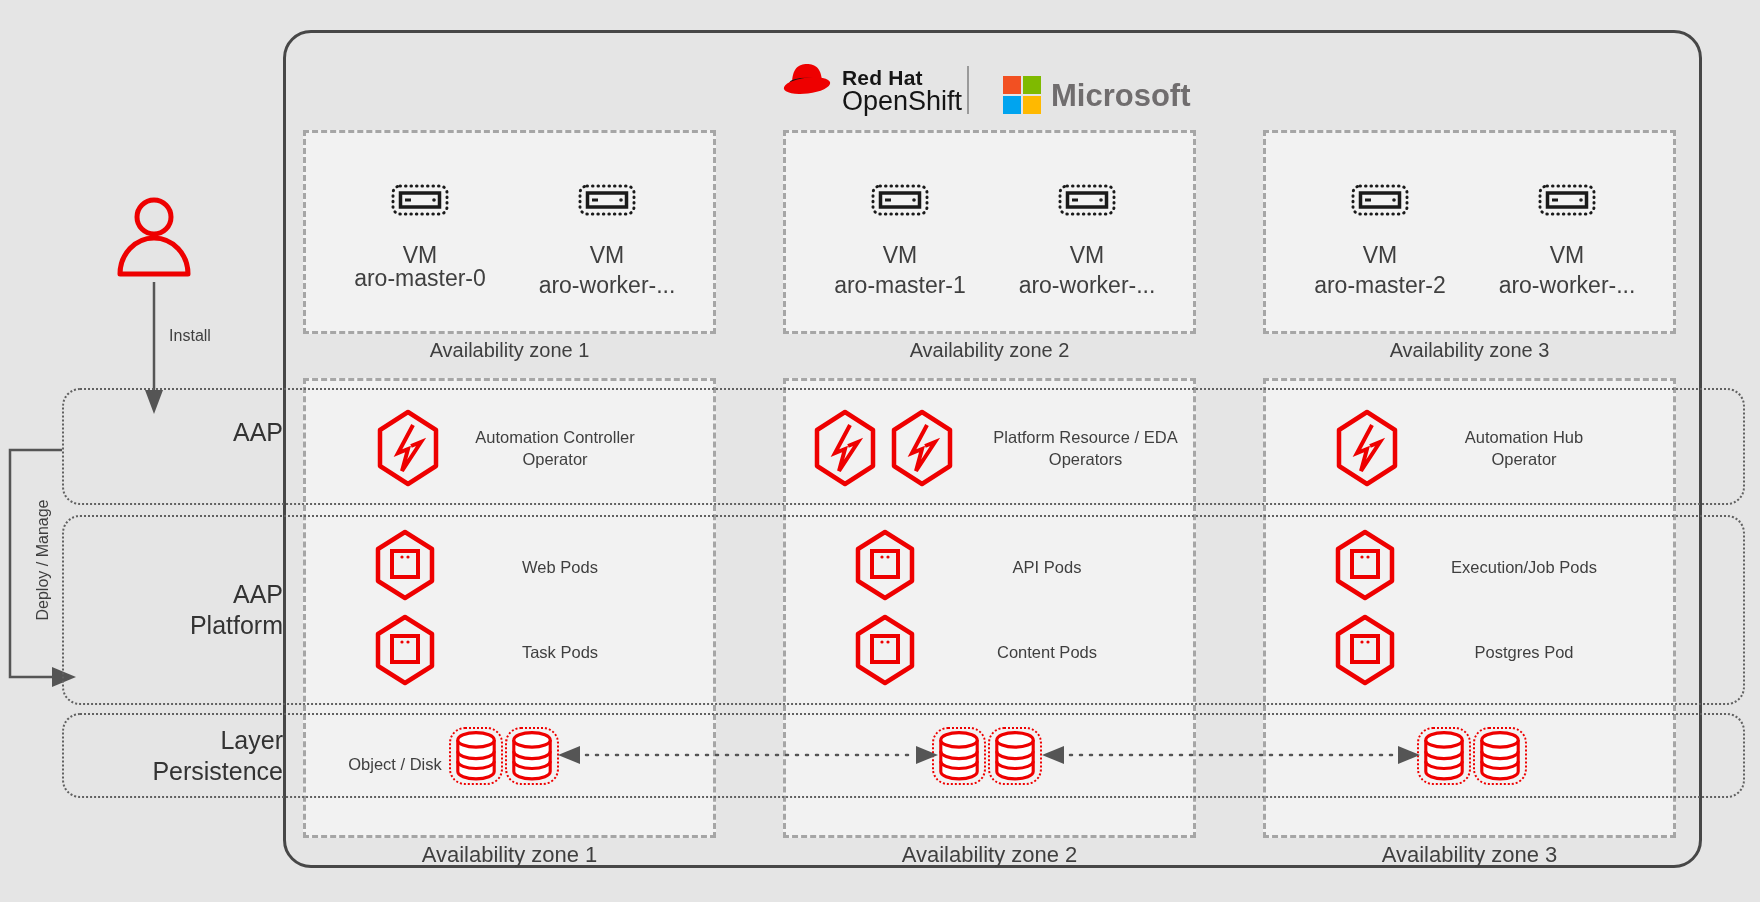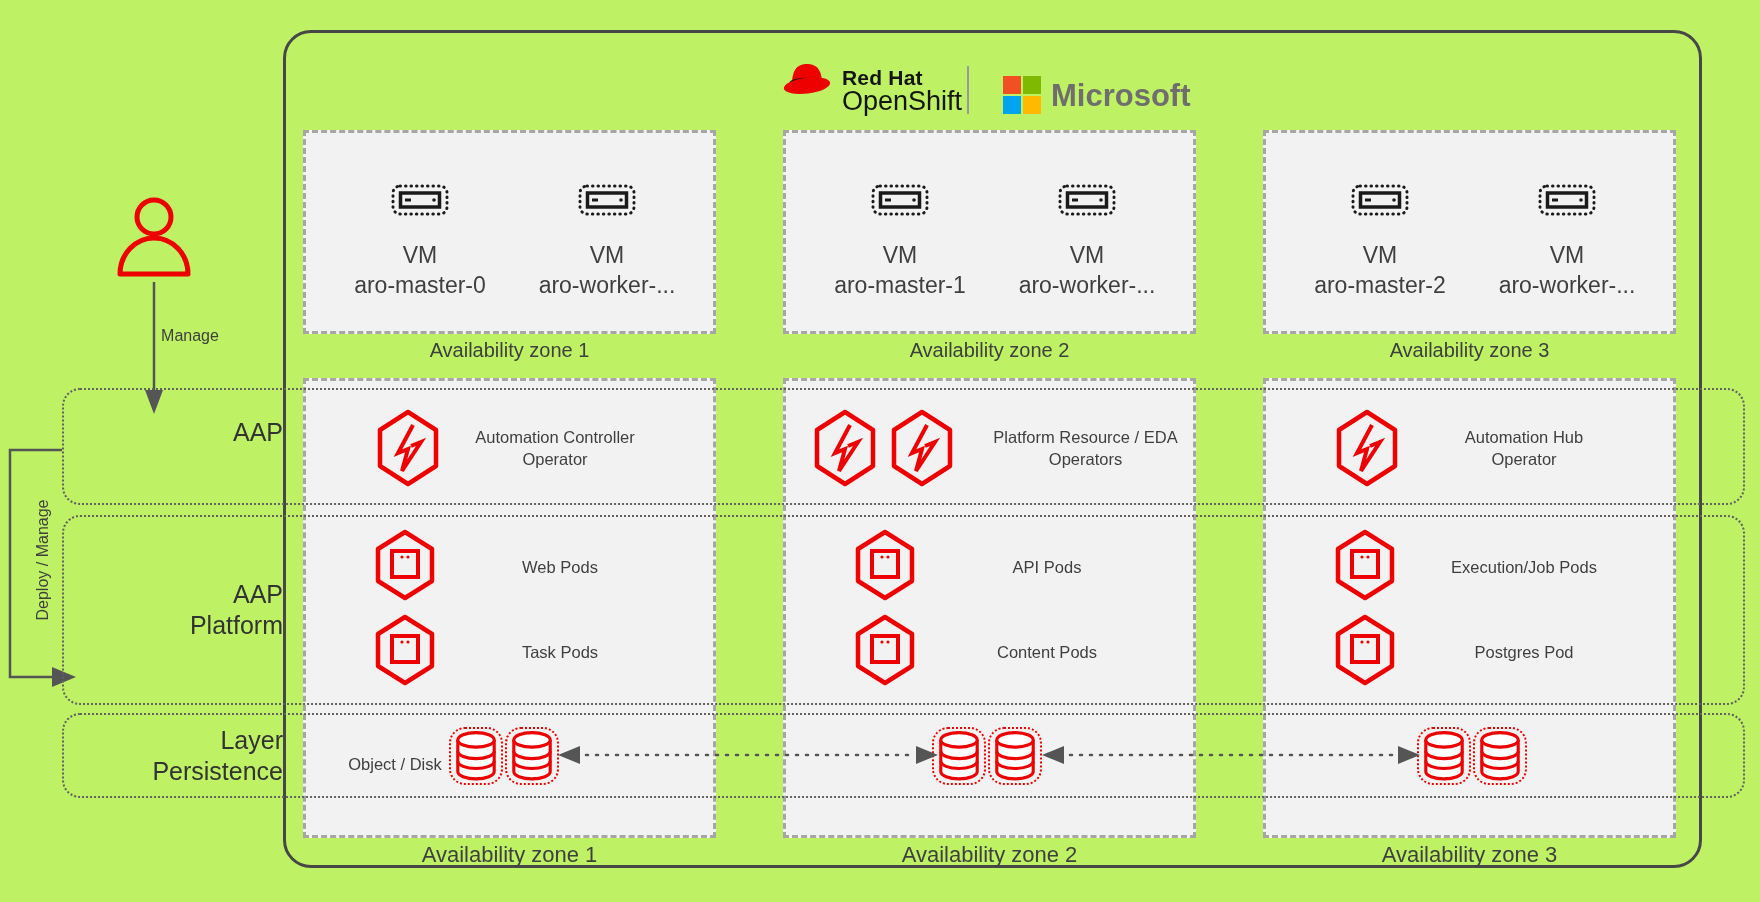--- a/index.html
+++ b/index.html
@@ -1,16 +1,16 @@
 <!DOCTYPE html>
 <html><head>
 <meta charset="utf-8">
 <style>
   html,body{margin:0;padding:0;background:#fff;}
-  .canvas{position:relative;width:1760px;height:902px;background:#bef264;
+  .canvas{position:relative;width:1760px;height:902px;background:#e5e5e5;
           font-family:"Liberation Sans","DejaVu Sans",sans-serif;overflow:hidden;}
   .abs{position:absolute;}
   .txt{position:absolute;color:#3f3f3f;text-align:center;}
   
   .outer-box{position:absolute;left:283px;top:30px;width:1419px;height:838px;
              box-sizing:border-box;border:3px solid #474747;border-radius:28px;}
   
   .zone-box{position:absolute;box-sizing:border-box;background:#f2f2f2;
             border:3px dashed #a6a6a6;}
   
@@ -58,21 +58,21 @@
   <div class="ms-word" style="left:1051px;top:78px">Microsoft</div>
 
   <svg class="abs" style="left:112px;top:194px" width="84" height="86" viewBox="0 0 84 86">
     <circle cx="42" cy="23" r="17" fill="none" stroke="#ee0000" stroke-width="5"></circle>
     <path d="M8,80 A34 36 0 0 1 76,80 Z" fill="none" stroke="#ee0000" stroke-width="5" stroke-linejoin="round"></path>
   </svg>
   <svg class="abs" style="left:140px;top:282px" width="30" height="134" viewBox="0 0 30 134">
     <line x1="14" y1="0" x2="14" y2="118" stroke="#555" stroke-width="2.5"></line>
     <polygon points="14,132 5,108 23,108" fill="#555"></polygon>
   </svg>
-  <div class="small-label" style="left:160px;top:325px;width:60px;font-size:16px;">Manage</div>
+  <div class="small-label" style="left:160px;top:325px;width:60px;font-size:16px;">Install</div>
 
   <svg class="abs" style="left:4px;top:442px" width="76" height="248" viewBox="0 0 76 248">
     <path d="M58,8 H6 V235 H50" fill="none" stroke="#555" stroke-width="2.5"></path>
     <polygon points="72,235 48,225 48,245" fill="#555"></polygon>
   </svg>
   <div class="txt rot-left" style="left:-36px;top:550px;width:160px;height:20px;font-size:16px;">Deploy / Manage</div>
 
   <div class="zone-box" style="left:303px;top:130px;width:413px;height:204px;"></div>
   <div class="zone-box" style="left:783px;top:130px;width:413px;height:204px;"></div>
   <div class="zone-box" style="left:1263px;top:130px;width:413px;height:204px;"></div>
@@ -103,21 +103,21 @@
     <line x1="15" y1="20" x2="21" y2="20" stroke="#1a1a1a" stroke-width="3"></line>
     <circle cx="44" cy="20" r="1.8" fill="#1a1a1a"></circle>
   </svg>
   <svg class="abs" style="left:577px;top:180px" width="60" height="40" viewBox="0 0 60 40">
     <rect x="3" y="6" width="54" height="28" rx="7" fill="none" stroke="#1a1a1a" stroke-width="3" stroke-dasharray="0.5 5" stroke-linecap="round"></rect>
     <rect x="10.5" y="13" width="39" height="14" fill="none" stroke="#1a1a1a" stroke-width="3.5"></rect>
     <line x1="15" y1="20" x2="21" y2="20" stroke="#1a1a1a" stroke-width="3"></line>
     <circle cx="44" cy="20" r="1.8" fill="#1a1a1a"></circle>
   </svg>
   <div class="vm-label" style="left:325px;top:242px">VM</div>
-  <div class="vm-label" style="left:325px;top:272px">aro-master-0</div>
+  <div class="vm-label" style="left:325px;top:265px">aro-master-0</div>
   <div class="vm-label" style="left:512px;top:242px">VM</div>
   <div class="vm-label" style="left:512px;top:272px">aro-worker-...</div>
   <div class="zone-cap" style="left:303px;top:303px;font-size:20px;">Availability zone 1</div>
 
   <svg class="abs" style="left:870px;top:180px" width="60" height="40" viewBox="0 0 60 40">
     <rect x="3" y="6" width="54" height="28" rx="7" fill="none" stroke="#1a1a1a" stroke-width="3" stroke-dasharray="0.5 5" stroke-linecap="round"></rect>
     <rect x="10.5" y="13" width="39" height="14" fill="none" stroke="#1a1a1a" stroke-width="3.5"></rect>
     <line x1="15" y1="20" x2="21" y2="20" stroke="#1a1a1a" stroke-width="3"></line>
     <circle cx="44" cy="20" r="1.8" fill="#1a1a1a"></circle>
   </svg>

